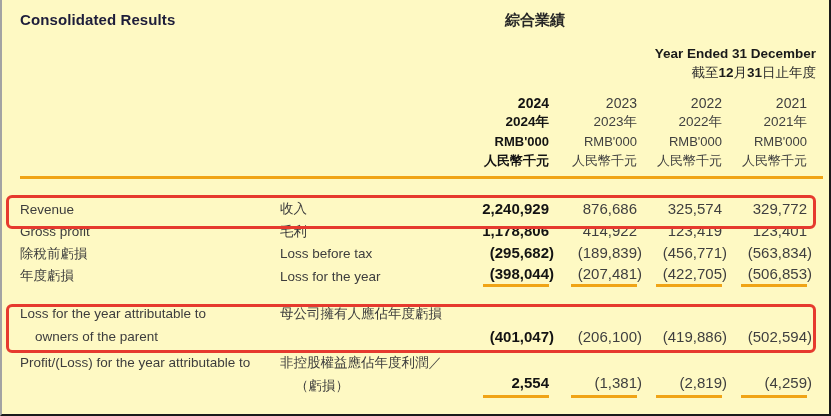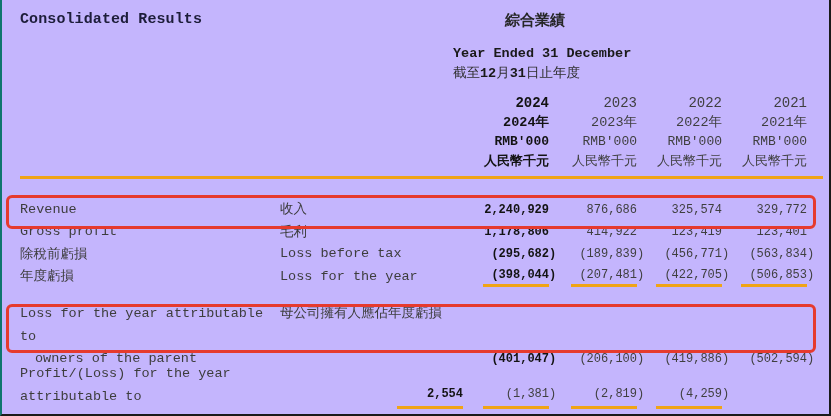--- a/index.html
+++ b/index.html
@@ -5,55 +5,55 @@
   :root{
     --gold:#F0A416;
     --red:#E63A2E;
     --ink:#131313;
     --gray:#3f3f3f;
     --navy:#1d1d3a;
   }
   *{box-sizing:border-box;margin:0;padding:0}
   body{background:#fff;font-family:"Liberation Sans",sans-serif;}
   .sheet{
-    position:relative;width:831px;height:416px;background:#c4b5fd;overflow:hidden;
-    border-left:2px solid #0f766e;border-right:2px solid #1a1a1a;border-bottom:2px solid #1a1a1a;font-family:Liberation Mono, monospace;
+    position:relative;width:831px;height:416px;background:#fef9c3;overflow:hidden;
+    border-left:2px solid #a3a3a3;border-right:2px solid #1a1a1a;border-bottom:2px solid #1a1a1a;
   }
   .title-en{position:absolute;left:18px;top:11px;font-size:15px;font-weight:bold;color:var(--navy);letter-spacing:.1px}
   .title-zh{position:absolute;left:503px;top:11px;font-size:15px;font-weight:600;color:#262626}
 
-  .period{position:absolute;left:451px;top:46px;width:346px;text-align:left;color:#1a1a1a}
+  .period{position:absolute;left:468px;top:46px;width:346px;text-align:right;color:#1a1a1a}
   .p-en{font-size:13.5px;font-weight:bold}
   .p-zh{font-size:13.5px;margin-top:3px;color:#2e2e2e}
   .p-zh b{font-weight:bold;color:#1a1a1a}
 
   .trow{display:grid;grid-template-columns:260px 190px 86px 88px 85px 85px;align-items:center}
   .thead{position:absolute;left:18px;top:93px;width:794px}
   .thead .trow{height:19.5px}
   .c{min-height:1px}
   .c.num{text-align:right;padding-right:7px;color:var(--gray)}
   .c.num.hb{font-weight:bold;color:var(--ink)}
   .r-year .c.num{font-size:14px}
   .r-yearzh .c.num{font-size:13.5px}
   .r-unit .c.num{font-size:13px}
   .r-unitzh .c.num{font-size:13px}
 
   .goldline{position:absolute;left:18px;top:176px;width:803px;height:2.5px;background:var(--gold)}
 
   .tbody{position:absolute;left:18px;top:198px;width:794px}
   .tbody .trow{height:22.4px}
   .c.lab{color:#3d3d3d;font-size:13.5px}
-  .val{display:inline-block;min-width:66px;font-size:12px;color:var(--gray);padding-bottom:2px}
+  .val{display:inline-block;min-width:66px;font-size:15px;color:var(--gray);padding-bottom:2px}
   .val.vb{font-weight:bold;color:var(--ink)}
   .val.u{border-bottom:3px solid var(--gold)}
   .cp{display:inline-block;width:0;white-space:pre}
 
   .tbody2{position:absolute;left:18px;top:303px;width:794px}
   .trow2{display:grid;grid-template-columns:260px 190px 86px 88px 85px 85px;height:46px}
-  .trow2 + .trow2{margin-top:14px}
+  .trow2 + .trow2{margin-top:3px}
   .lab2{font-size:13.5px;color:#3d3d3d;line-height:22.5px;align-self:start}
   .lab2 .l2{padding-left:15px;display:block}
   .cnum{align-self:end;text-align:right;padding-right:7px;line-height:20px}
 
   .hl{position:absolute;border:3px solid var(--red);border-radius:6px;pointer-events:none;background:transparent}
   .hl1{left:4px;top:195px;width:810px;height:34px}
   .hl2{left:4px;top:304px;width:810px;height:49px}
 </style>
 </head>
 <body>
@@ -149,20 +149,24 @@
       <div class="lab2">母公司擁有人應佔年度虧損</div>
       <div class="cnum"><span class="val vb">(401,047<span class="cp">)</span></span></div>
       <div class="cnum"><span class="val">(206,100<span class="cp">)</span></span></div>
       <div class="cnum"><span class="val">(419,886<span class="cp">)</span></span></div>
       <div class="cnum"><span class="val">(502,594<span class="cp">)</span></span></div>
     </div>
     <div class="trow2">
       <div class="lab2">
         <span>Profit/(Loss) for the year attributable to</span>
       </div>
+      <div class="lab2">
+        <span>非控股權益應佔年度利潤／</span>
+        <span class="l2">（虧損）</span>
+      </div>
       <div class="cnum"><span class="val vb u">2,554</span></div>
       <div class="cnum"><span class="val u">(1,381<span class="cp">)</span></span></div>
       <div class="cnum"><span class="val u">(2,819<span class="cp">)</span></span></div>
       <div class="cnum"><span class="val u">(4,259<span class="cp">)</span></span></div>
     </div>
   </div>
 
   <div class="hl hl1"></div>
   <div class="hl hl2"></div>
 

